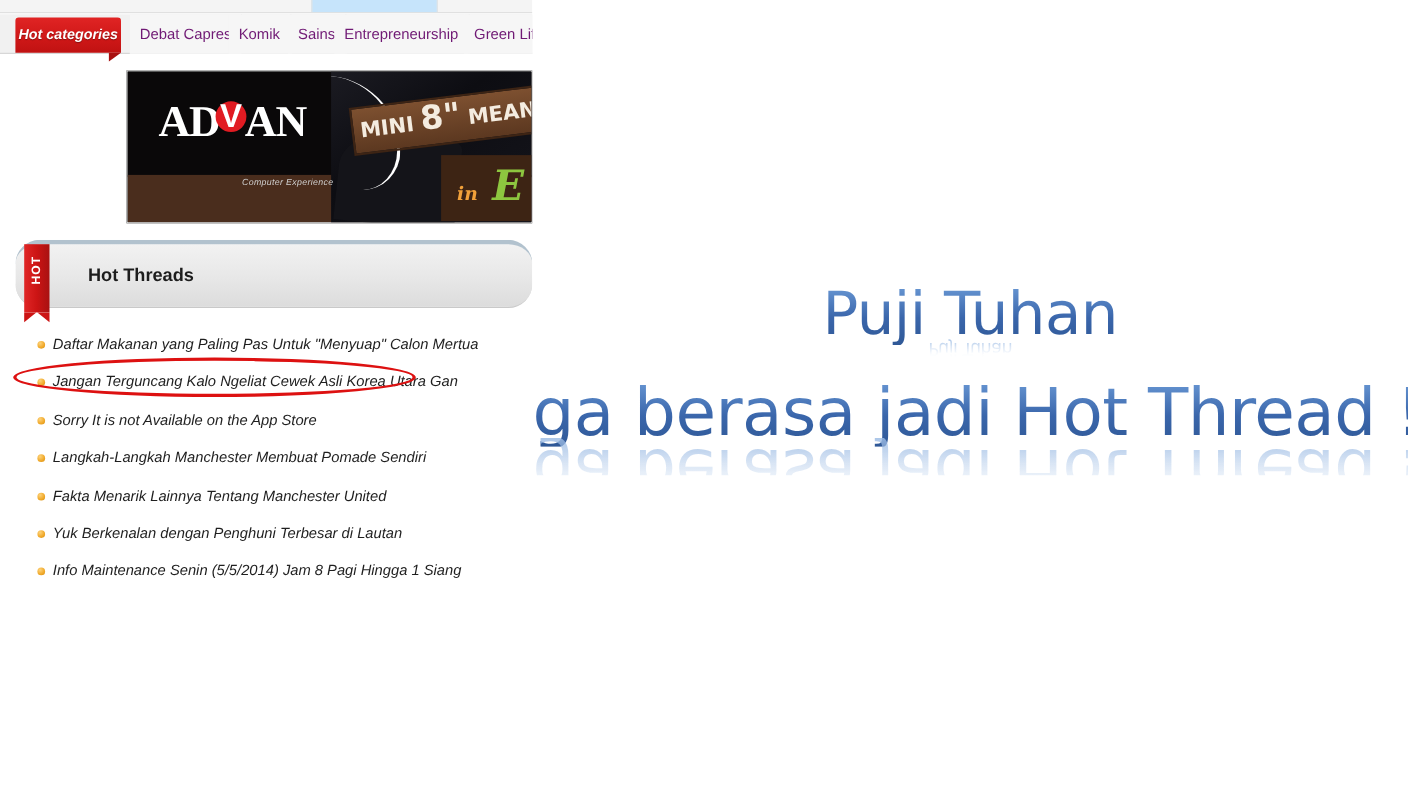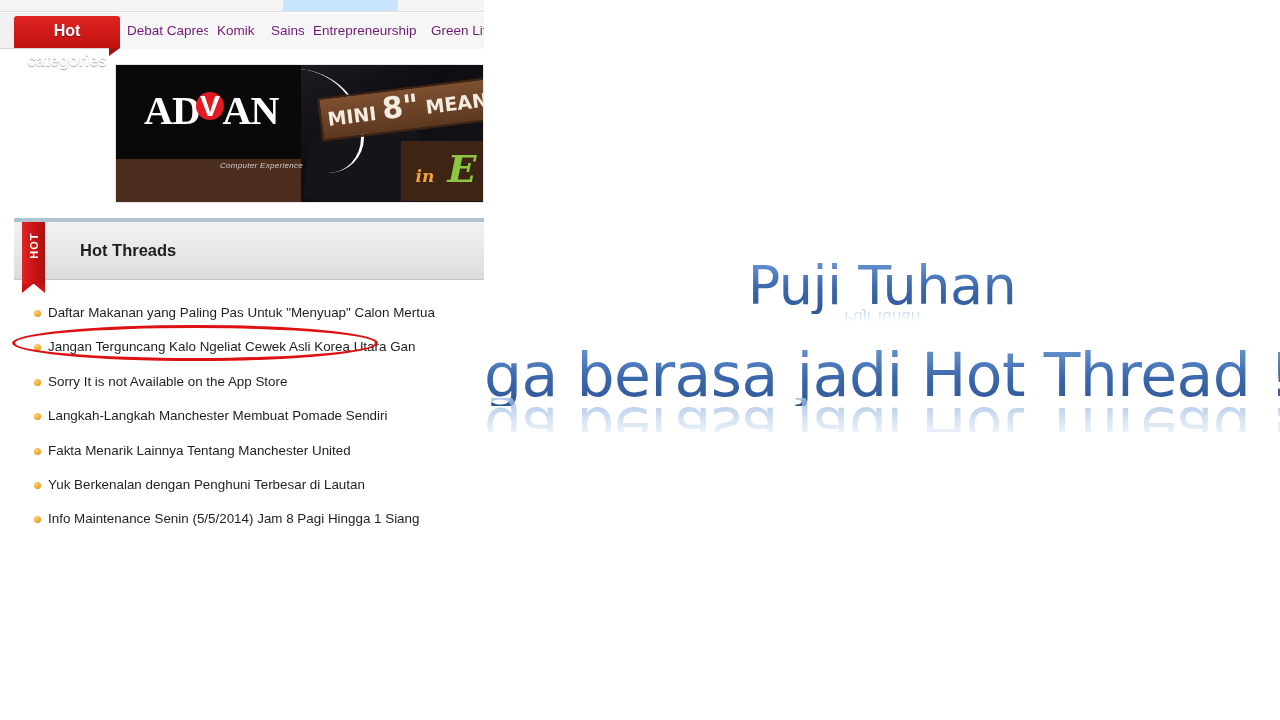--- a/index.html
+++ b/index.html
@@ -71,32 +71,33 @@
     box-sizing: border-box;
     background: #f6f6f6;
     border-right: 1px solid #e0e0e0;
     white-space: nowrap;
   }
 
   #tab-hot-categories {
     position: absolute;
     left: 14px;
     top: 3px;
-    width: 106px;
+    width: 96px;
     height: 32px;
     background: linear-gradient(to bottom, #e02424 0%, #d01818 55%, #c01212 100%);
     border-radius: 3px 3px 0 0;
     color: #ffffff;
-    font-size: 16px;
+    font-size: 13px;
     font-weight: 600;
     line-height: 30px;
     text-align: center;
     box-sizing: border-box;
     text-shadow: 0 1px 1px rgba(0,0,0,.35);
     z-index: 6;
+    font-style: italic;
   }
   
   #tab-hot-categories:after {
     content: "";
     position: absolute;
     right: -0px;
     bottom: -8px;
     width: 0;
     height: 0;
     border-left: 11px solid #a81010;
@@ -251,20 +252,21 @@
   #hot-threads-panel {
     position: absolute;
     left: 14px;
     top: 218px;
     width: 470px;
     height: 62px;
     background: linear-gradient(to bottom, #f2f2f2 0%, #e7e7e7 55%, #dcdcdc 100%);
     border-top: 4px solid #b2c2ce;
     border-bottom: 1px solid #c9c9c9;
     box-sizing: border-box;
+    border-radius: 22px;
   }
   #hot-threads-title {
     position: absolute;
     left: 66px;
     top: 19px;
     font-size: 16.5px;
     font-weight: 700;
     color: #1d1d1d;
   }
   
@@ -302,20 +304,21 @@
     box-sizing: border-box;
     z-index: 5;
   }
 
   
   #thread-list {
     position: absolute;
     left: 14px;
     top: 296px;
     width: 470px;
+    font-style: italic;
   }
   .thread-item {
     position: relative;
     height: 34.4px;
     line-height: 34.4px;
     padding-left: 34px;
     font-size: 13.4px;
     color: #1f1f1f;
     white-space: nowrap;
   }

